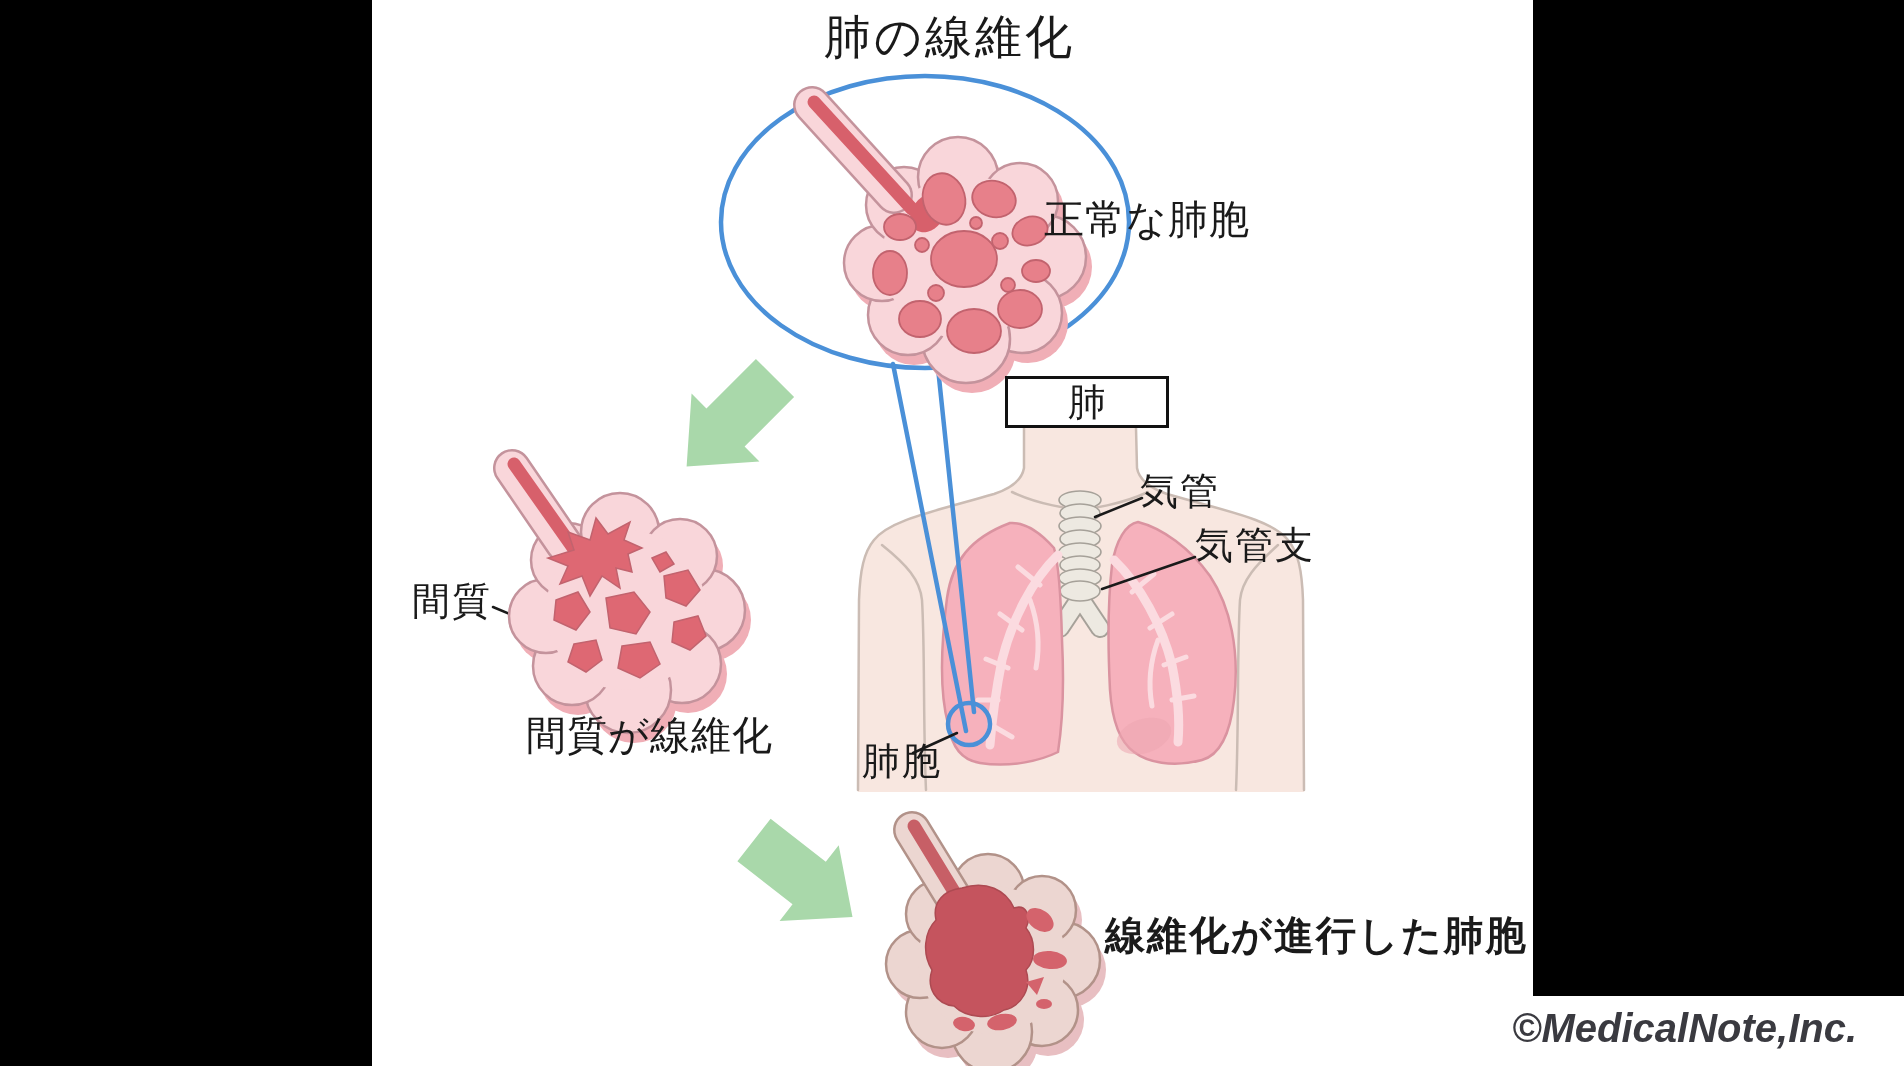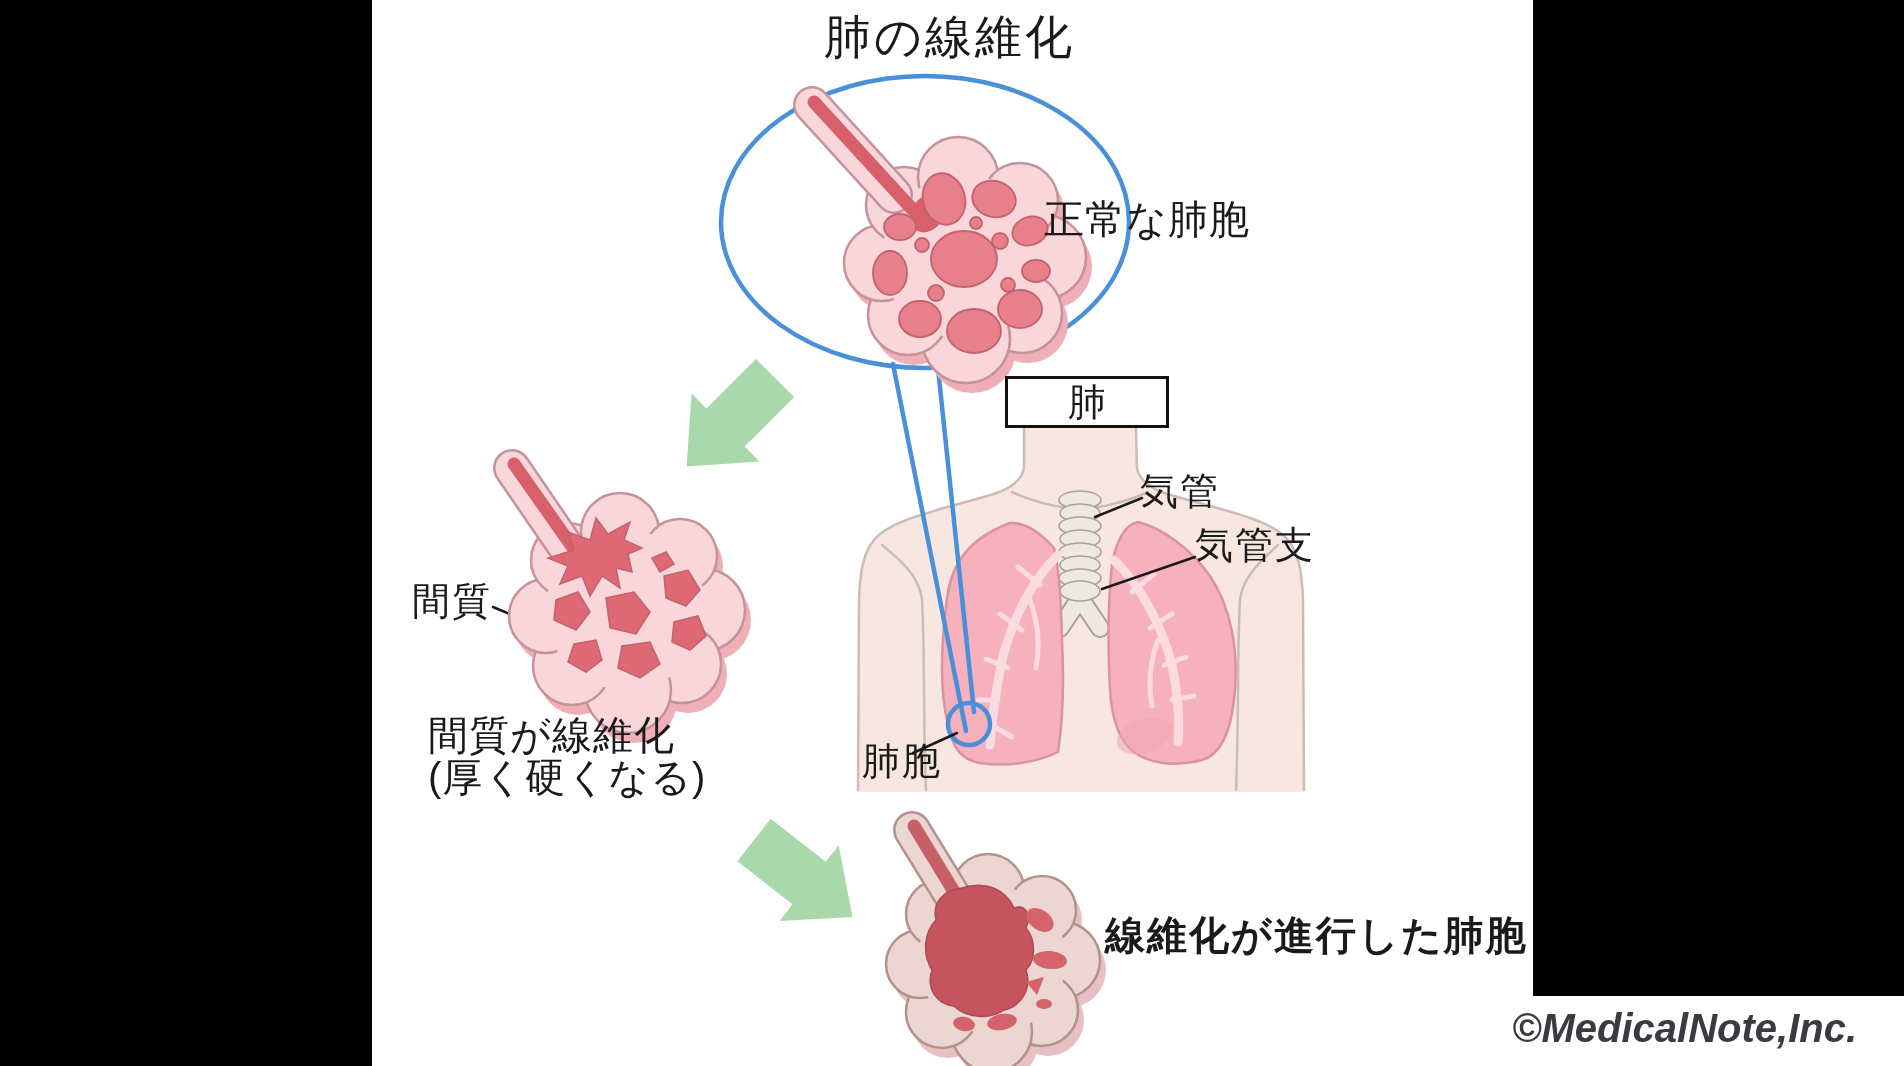--- a/index.html
+++ b/index.html
@@ -8,21 +8,21 @@
     font-family:"Liberation Sans",sans-serif;overflow:hidden;
   }
   .abs{position:absolute;}
   #diagram-panel{left:372px;top:0;width:1161px;height:1066px;background:#fff;}
   #copyright-panel{left:1532px;top:996px;width:372px;height:70px;background:#fff;}
   #art{left:372px;top:0;}
   .jp{color:#1a1a1a;font-weight:500;white-space:nowrap;line-height:1.15;}
   .title{font-size:47px;letter-spacing:3px;}
   .lbl40{font-size:40px;letter-spacing:1px;}
   .lbl38{font-size:38px;letter-spacing:2px;}
-  .caption{font-size:40px;letter-spacing:1px;text-align:left;line-height:1.06;}
+  .caption{font-size:40px;letter-spacing:1px;text-align:right;line-height:1.06;}
   .lung-box{
     width:158px;height:46px;border:3px solid #111;background:#fff;
     display:flex;align-items:center;justify-content:center;
     font-size:38px;color:#1a1a1a;font-weight:500;
   }
   .copyright{font-size:40px;font-weight:600;color:#3a3a40;letter-spacing:0px;}
 
   
   .leader{stroke:#1a1a1a;stroke-width:2.5;fill:none;stroke-linecap:round;}
   .skin-line{stroke:#cbbcb4;stroke-width:2.5;fill:none;stroke-linecap:round;}
@@ -267,18 +267,17 @@
 <div class="abs jp lbl38" style="left:1140px;top:470px;text-align:center;">気管</div>
 
 <div class="abs jp lbl38" style="left:1195px;top:524px;">気管支</div>
 
 <div class="abs jp lbl38" style="left:822px;top:740px;margin-left:40px;">肺胞</div>
 
 <div class="abs jp lbl38" style="left:412px;top:580px;">間質</div>
 
 <div class="abs jp caption" style="left:428px;top:714px;width:345px;">
   <div>間質が線維化</div>
-  <div>(厚く硬くなる)</div>
 </div>
 
 <div class="abs jp lbl40" style="left:1105px;top:912px;letter-spacing:2px;font-weight:bold;">線維化が進行した肺胞</div>
 
 <div class="abs copyright" style="left:1512px;top:1006px;font-style:italic;">©MedicalNote,Inc.</div>
 
 </body></html>

